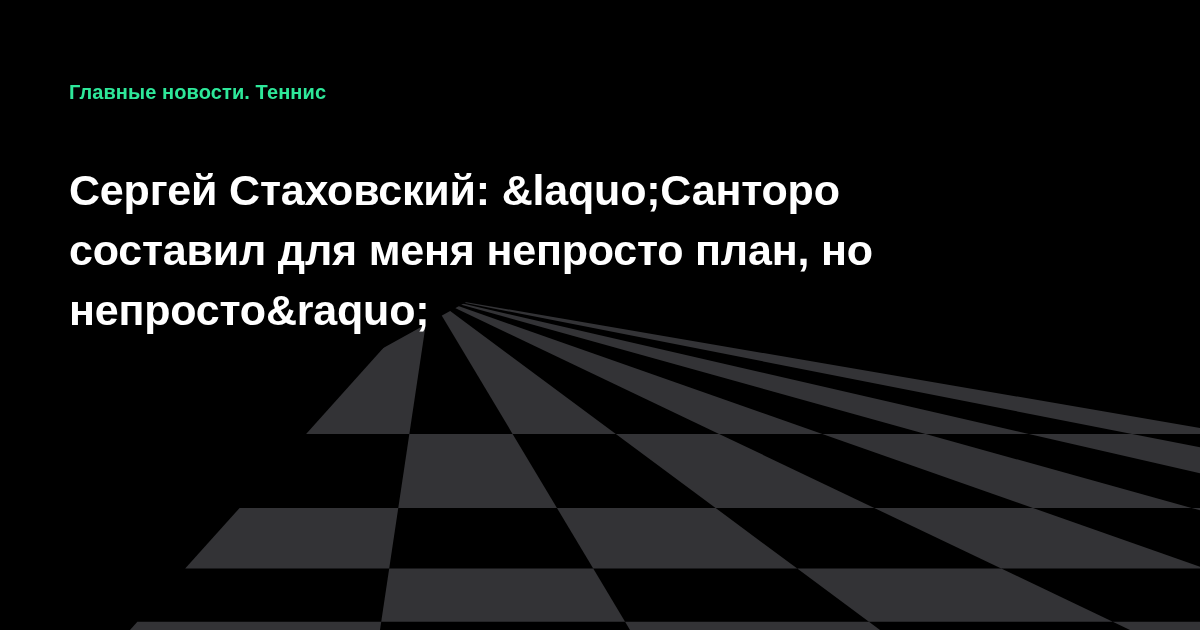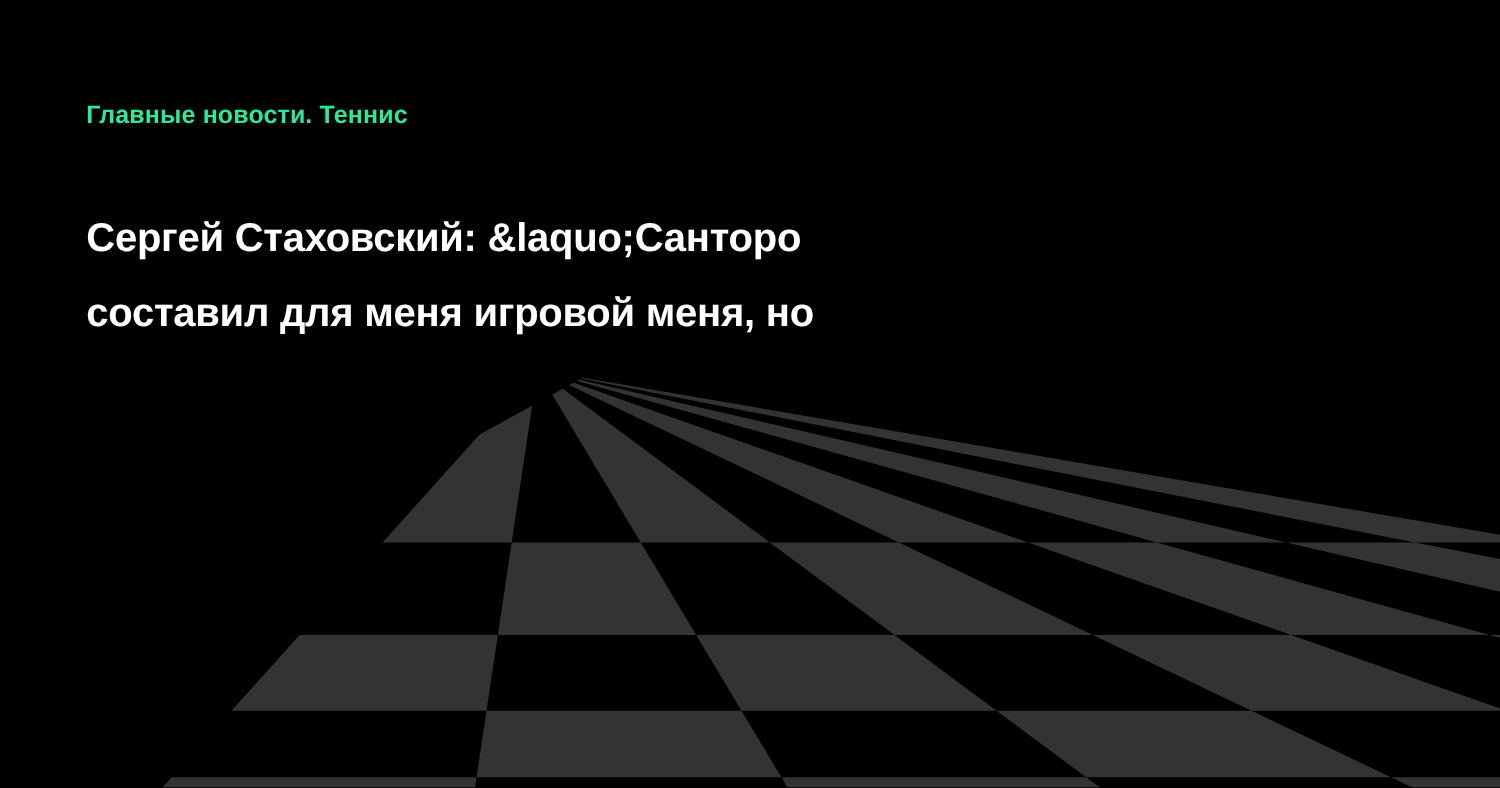--- a/index.html
+++ b/index.html
@@ -51,21 +51,21 @@
     color: #2ee89a;
     white-space: nowrap;
   }
 
   .headline {
     position: absolute;
     left: 69px;
     top: 160px;
     margin: 0;
     width: 960px;
-    font-size: 32px;
+    font-size: 43px;
     line-height: 60px;
     font-weight: 700;
     letter-spacing: -0.2px;
     color: #ffffff;
   }
   .headline .ln {
     display: block;
     white-space: nowrap;
   }
 </style>
@@ -105,17 +105,18 @@
     <polygon points="0,0 1200,0 1200,300 470,300 0,560" fill="#000000"></polygon>
       </svg>
   </div>
 
   <div id="content">
 
     <p class="kicker">Главные новости. Теннис</p>
 
     <h1 class="headline">
       <span class="ln">Сергей Стаховский: &amp;laquo;Санторо</span>
-      <span class="ln">составил для меня игровой меня, но</span>
+      <span class="ln">составил для меня непросто план, но</span>
+      <span class="ln">непросто&amp;raquo;</span>
     </h1>
 
   </div>
 </div>
 
 </body></html>

